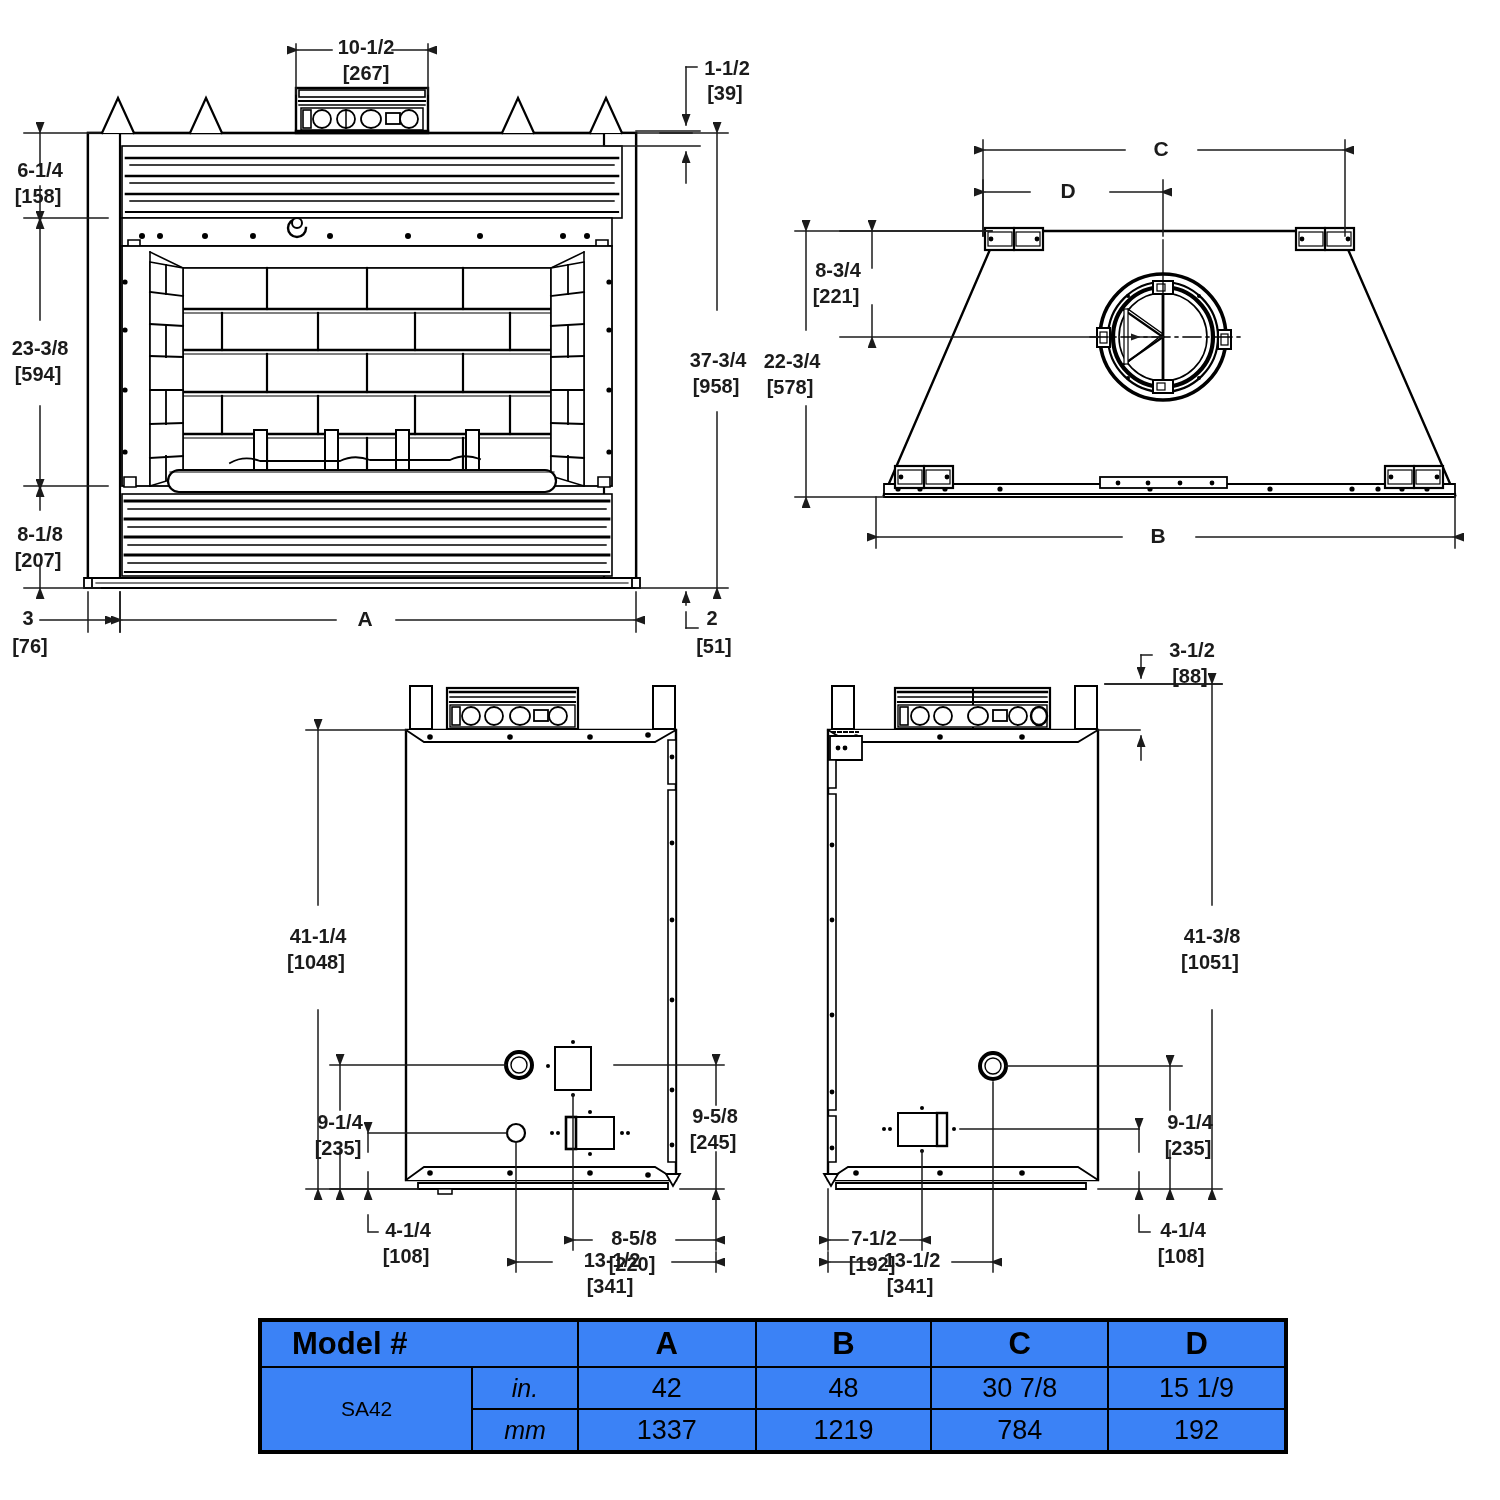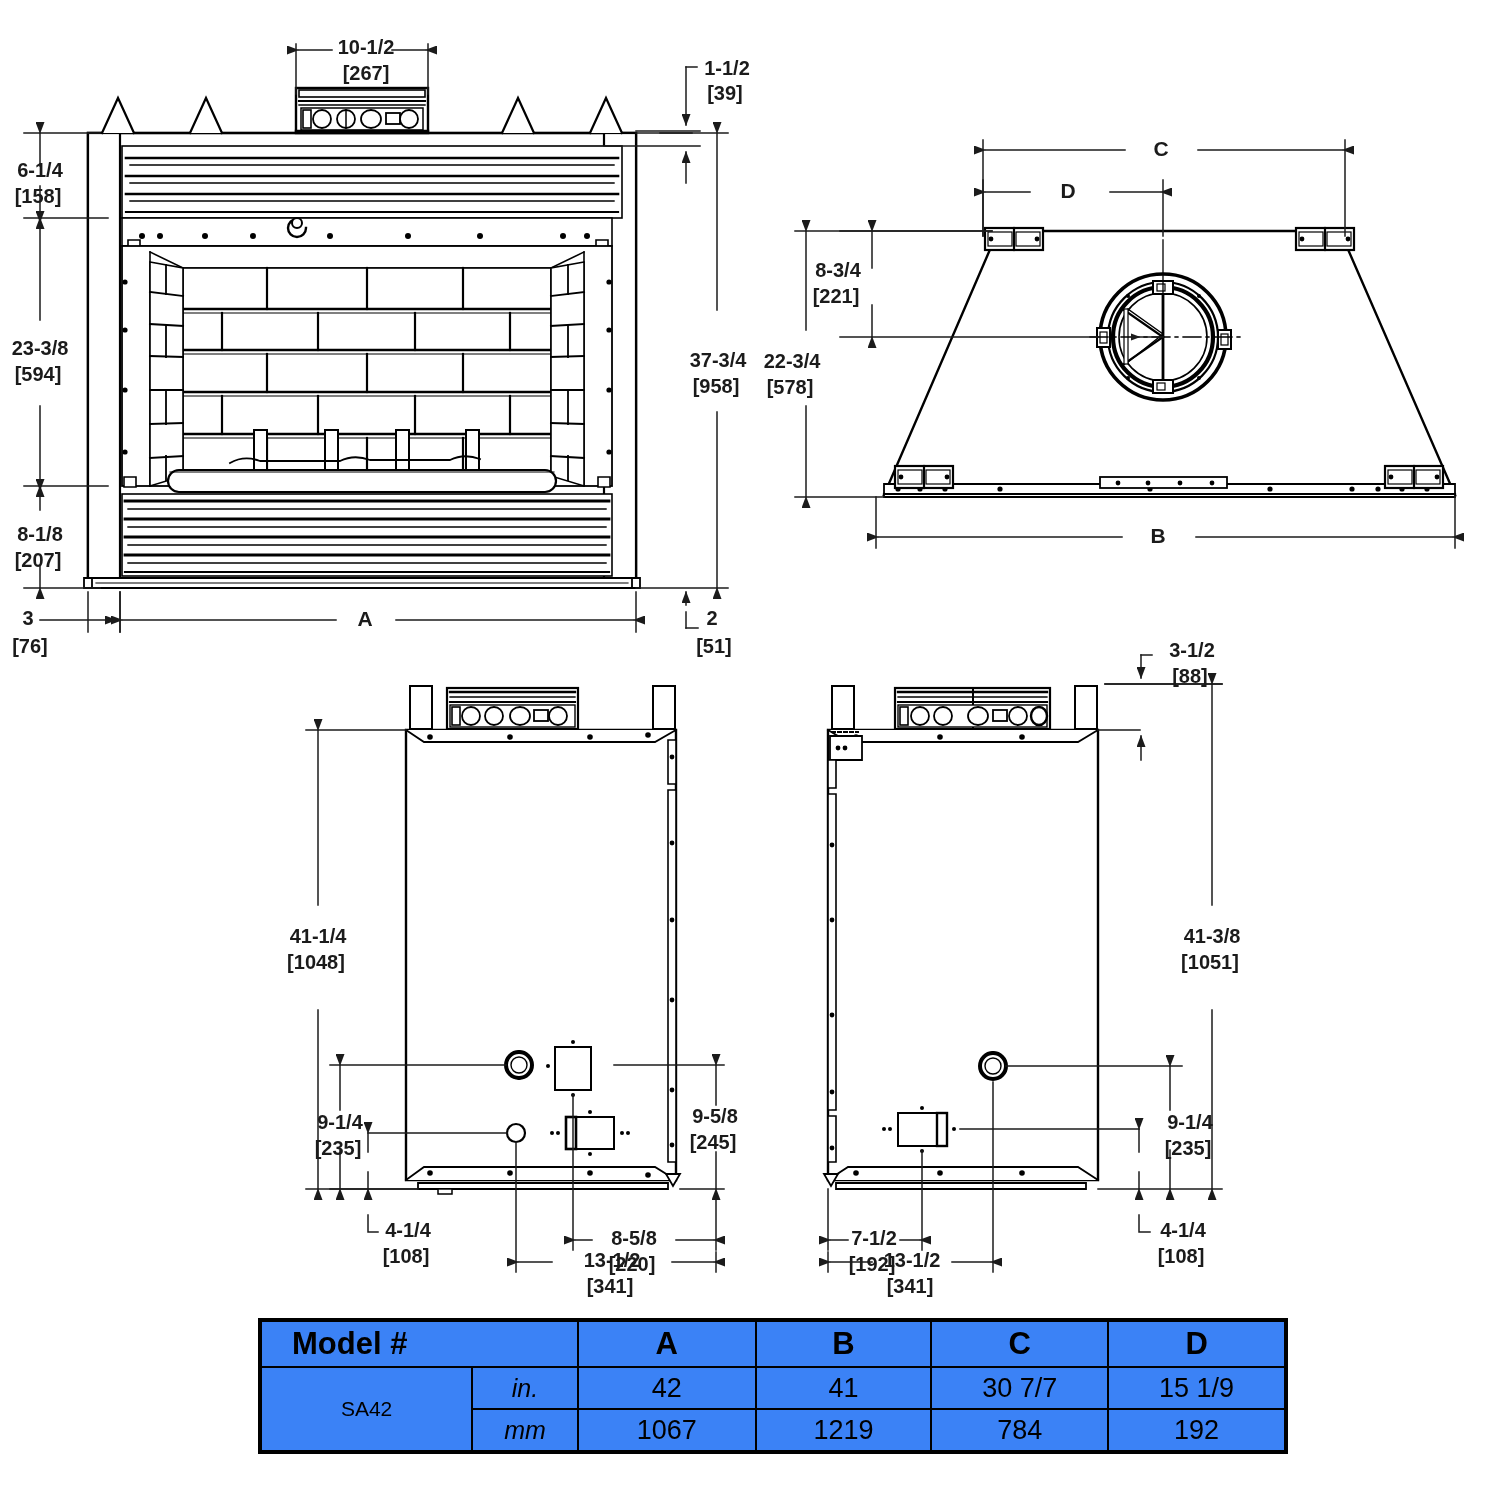--- a/index.html
+++ b/index.html
@@ -690,25 +690,25 @@
       <td class="modelhdr" colspan="2" style="width:278px;height:44px;">Model #</td>
       <td class="hdr" style="width:172px;">A</td>
       <td class="hdr" style="width:170px;">B</td>
       <td class="hdr" style="width:171px;">C</td>
       <td class="hdr" style="width:171px;">D</td>
     </tr>
     <tr>
       <td class="modelname" rowspan="2" style="width:186px;">SA42</td>
       <td class="unit">in.</td>
       <td class="val">42</td>
-      <td class="val">41</td>
-      <td class="val">30 7/7</td>
+      <td class="val">48</td>
+      <td class="val">30 7/8</td>
       <td class="val">15 1/9</td>
     </tr>
     <tr>
       <td class="unit">mm</td>
-      <td class="val">1067</td>
+      <td class="val">1337</td>
       <td class="val">1219</td>
       <td class="val">784</td>
       <td class="val">192</td>
     </tr>
   </tbody>
 </table>
 
 </body></html>

